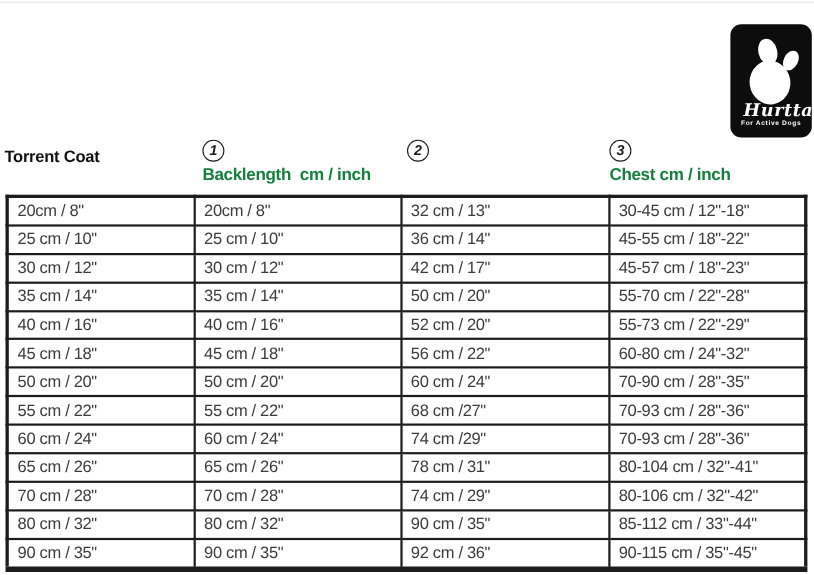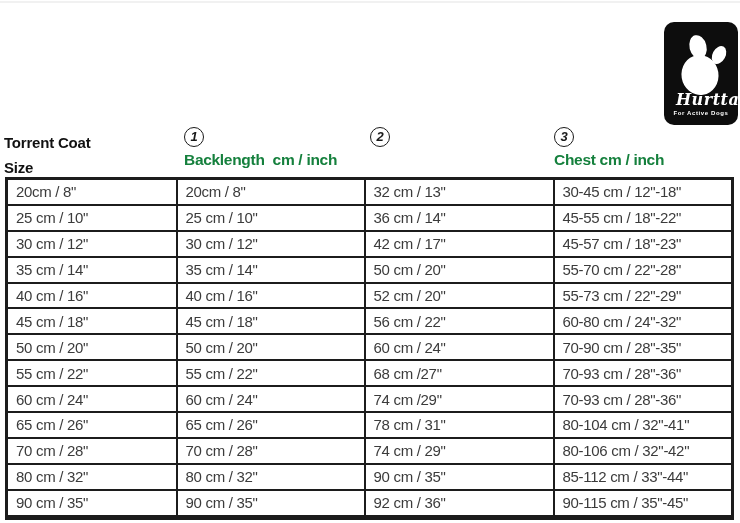--- a/index.html
+++ b/index.html
@@ -134,21 +134,20 @@
         <ellipse cx="36" cy="53" rx="18.5" ry="20" transform="rotate(-9 36 53)"></ellipse>
       </g>
     </svg>
   </span>
   <div class="logo-brand"><span>Hurtta</span><span class="logo-heart">♥</span></div>
   <div class="logo-tagline">For Active Dogs</div>
 </div>
 
 <div class="title-block">
   <div>Torrent Coat</div>
-  <div>Size</div>
 </div>
 
 <div class="colhead colhead-1">
   <span class="circle-num">1</span>
   <div class="col-label">Backlength  cm / inch</div>
 </div>
 <div class="colhead colhead-2">
   <span class="circle-num">2</span>
 </div>
 <div class="colhead colhead-3">

